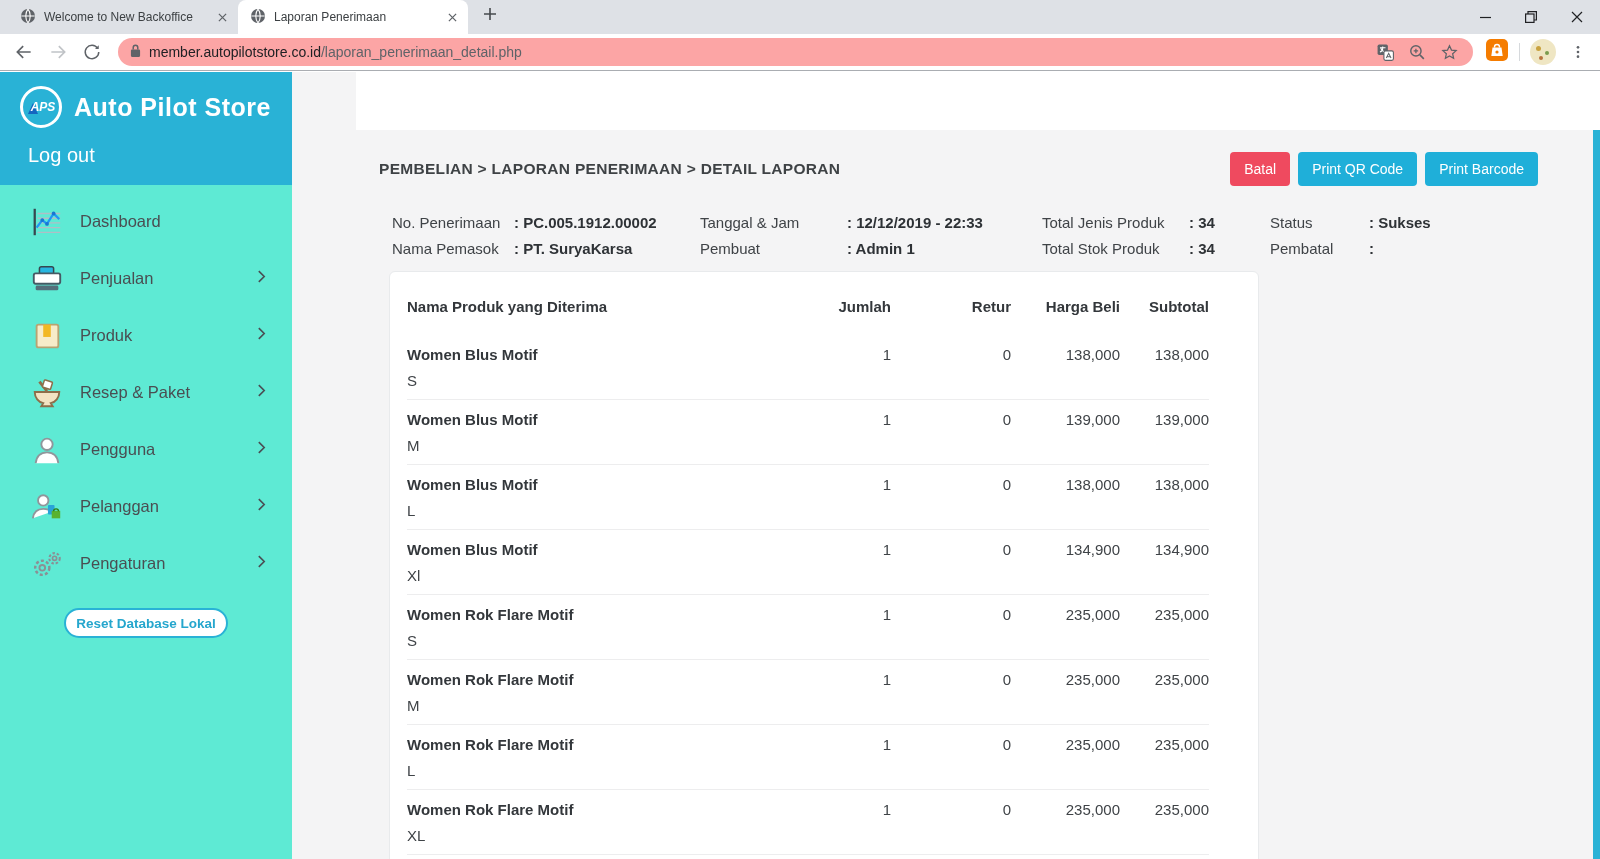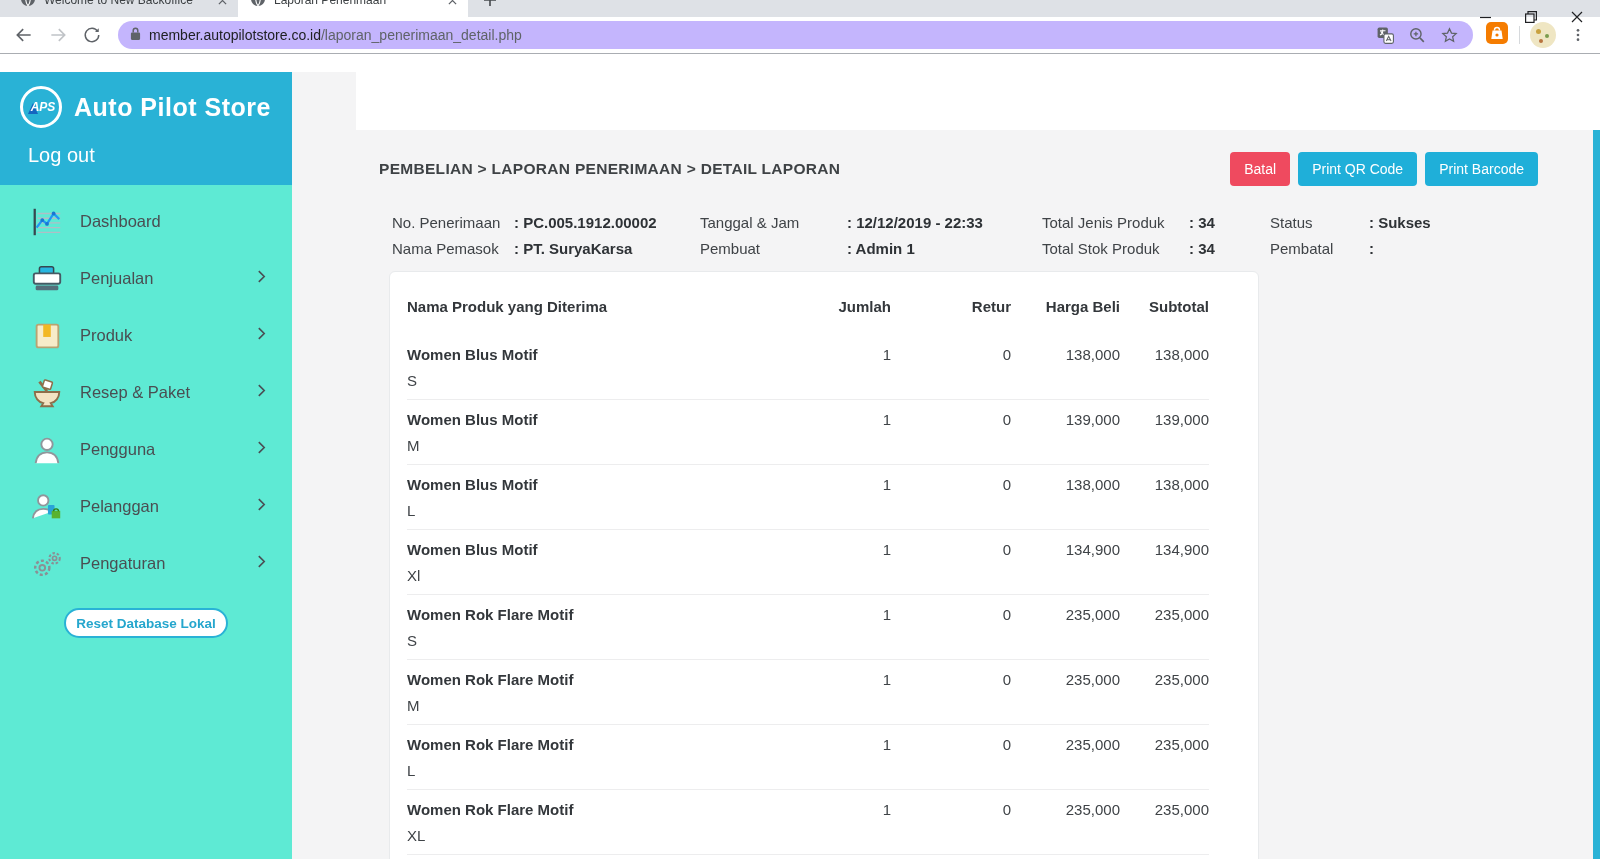--- a/index.html
+++ b/index.html
@@ -1,32 +1,32 @@
 <!DOCTYPE html>
 <html><head>
 <meta charset="utf-8">
 <style>
   * { margin:0; padding:0; box-sizing:border-box; }
   html,body { width:1600px; height:859px; overflow:hidden; background:#fff;
               font-family:"Liberation Sans", sans-serif; }
 
   
-  .tabstrip { height:17px; background:#dee1e6; display:flex; align-items:flex-end; padding-left:8px; position:relative; }
+  .tabstrip { height:34px; background:#dee1e6; display:flex; align-items:flex-start; padding-left:8px; position:relative; }
   .tab { width:230px; height:34px; display:flex; align-items:center; gap:8px; padding:0 8px 0 12px;
          font-size:12px; color:#3c4043; border-radius:8px 8px 0 0; }
   .tab.active { background:#fff; }
   .tab-title { flex:1; white-space:nowrap; overflow:hidden; text-overflow:ellipsis; }
   .tab-close { width:16px; height:16px; display:flex; align-items:center; justify-content:center; border-radius:8px; }
   .newtab-btn { width:28px; height:28px; margin:0 0 3px 8px; display:flex; align-items:center; justify-content:center; border-radius:14px; }
   .win-controls { position:absolute; right:0; top:0; height:34px; display:flex; }
   .win-btn { width:46px; height:34px; display:flex; align-items:center; justify-content:center; }
 
   .toolbar { height:37px; background:#fff; display:flex; align-items:center; padding:0 10px; border-bottom:1px solid #aaadb2; }
   .nav-btn { width:28px; height:28px; display:flex; align-items:center; justify-content:center; border-radius:14px; margin-right:6px; }
-  .omnibox { flex:1; height:28px; background:#c4b5fd; border-radius:14px; display:flex; align-items:center; padding:0 12px; margin:0 6px; }
+  .omnibox { flex:1; height:28px; background:#fca5a5; border-radius:14px; display:flex; align-items:center; padding:0 12px; margin:0 6px; }
   .url { font-size:14px; margin-left:8px; color:#5f6368; white-space:nowrap; }
   .url .domain { color:#202124; }
   .omni-spacer { flex:1; }
   .omni-ic { width:24px; height:24px; display:flex; align-items:center; justify-content:center; margin-left:8px; }
   .ext-area { display:flex; align-items:center; margin-left:6px; }
   .sep { width:1px; height:18px; background:#d6d9dc; margin:0 10px; }
   .avatar { width:26px; height:26px; border-radius:13px; background:#efe6c3; position:relative; overflow:hidden; }
   .avatar i { position:absolute; border-radius:50%; }
 
   

